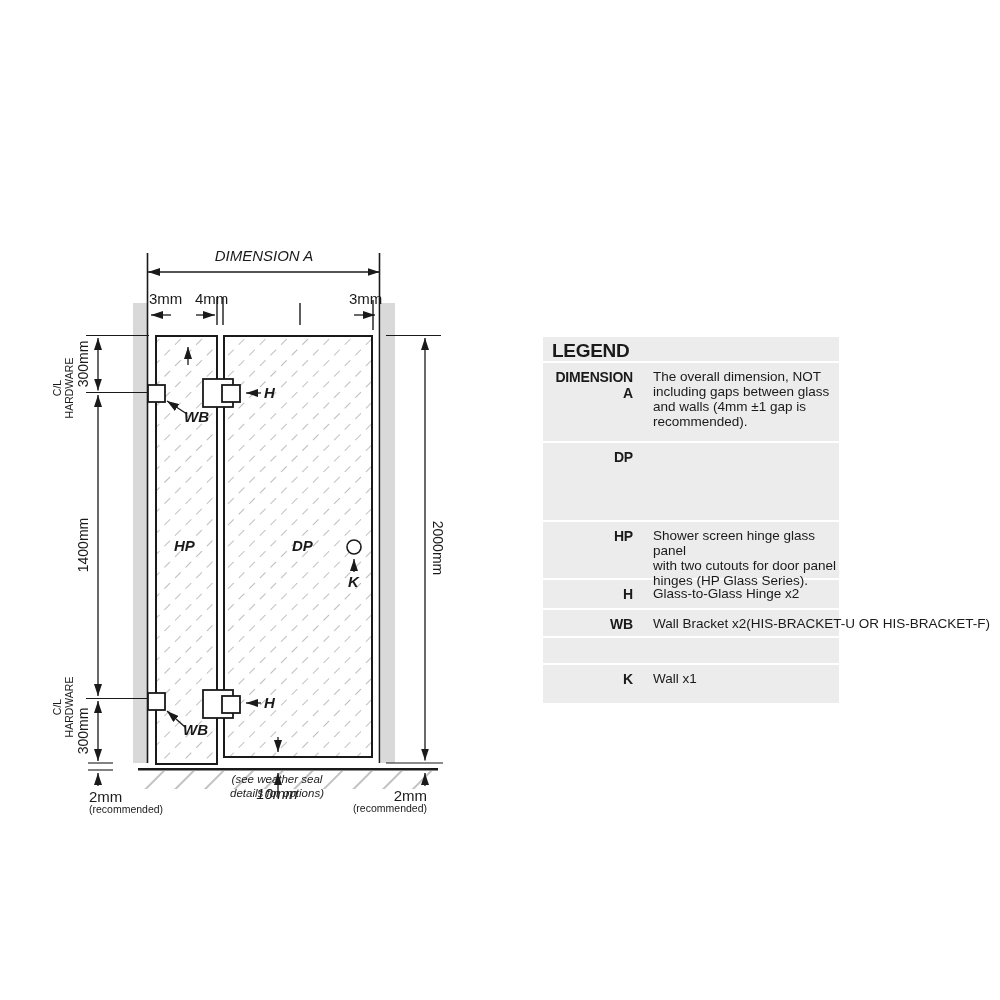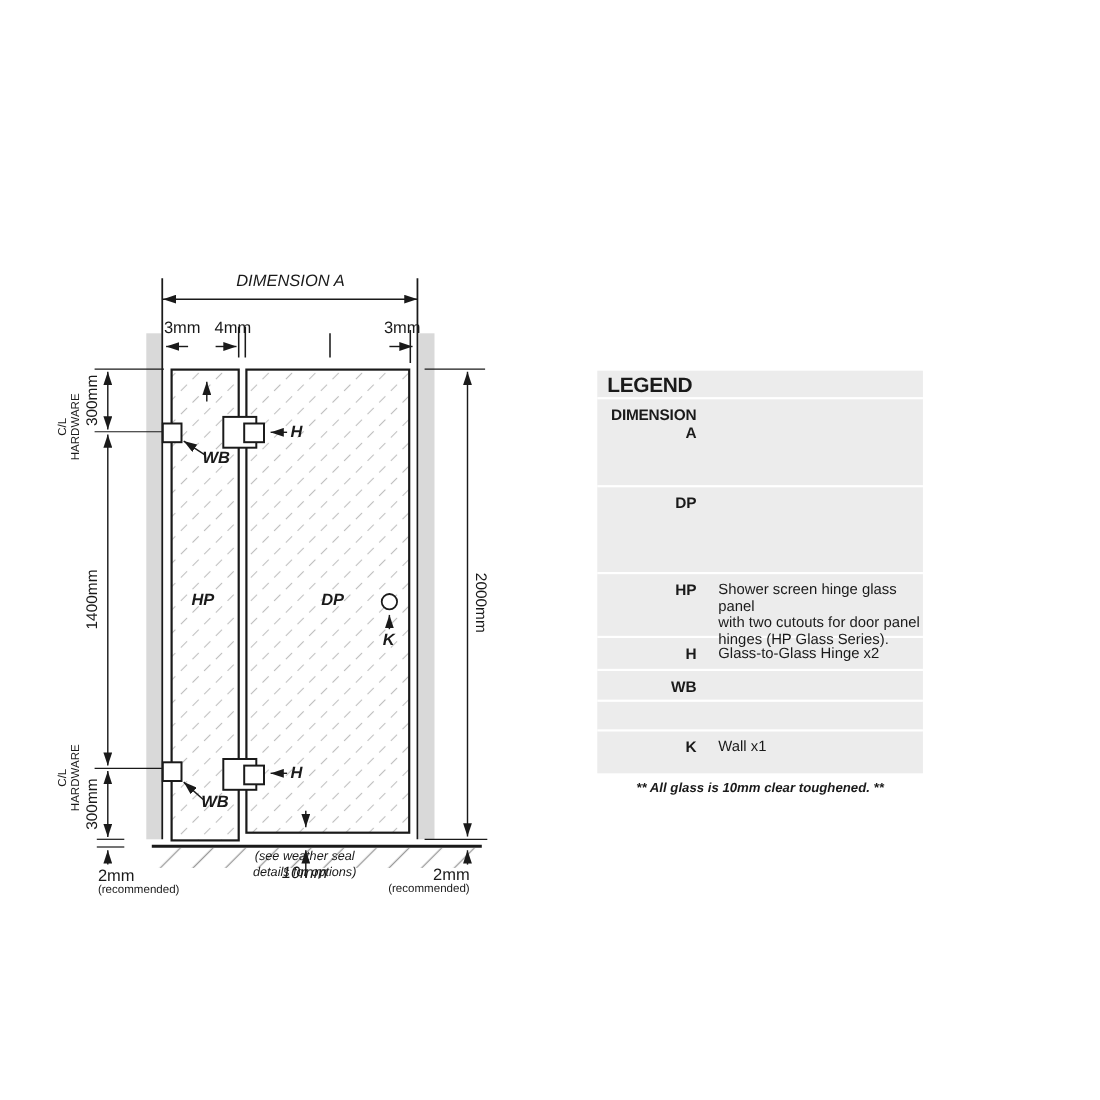--- a/index.html
+++ b/index.html
@@ -139,41 +139,45 @@
   <div class="lbl bi" style="left:348px;top:574px;">K</div>
   <div class="lbl bi" style="left:264px;top:385px;">H</div>
   <div class="lbl bi" style="left:264px;top:695px;">H</div>
   <div class="lbl bi" style="left:184px;top:409px;">WB</div>
   <div class="lbl bi" style="left:183px;top:722px;">WB</div>
 
   <div id="legend">
     <div class="lg-head">LEGEND</div>
     <div class="lg-row r0">
       <div class="lg-term">DIMENSION A</div>
+      <div class="lg-desc">The overall dimension, NOT
+including gaps between glass
+and walls (4mm ±1 gap is
+recommended).</div>
     </div>
     <div class="lg-row r1">
       <div class="lg-term">DP</div>
     </div>
     <div class="lg-row r2">
       <div class="lg-term">HP</div>
       <div class="lg-desc">Shower screen hinge glass panel
 with two cutouts for door panel
 hinges (HP Glass Series).</div>
     </div>
     <div class="lg-row r3">
       <div class="lg-term">H</div>
       <div class="lg-desc">Glass-to-Glass Hinge x2</div>
     </div>
     <div class="lg-row r4">
       <div class="lg-term">WB</div>
+      <div class="lg-desc nowrap">Wall Bracket x2(HIS-BRACKET-U OR HIS-BRACKET-F)</div>
     </div>
     <div class="lg-row r5">
       <div class="lg-term"></div>
       <div class="lg-desc"></div>
     </div>
     <div class="lg-row r6">
       <div class="lg-term">K</div>
       <div class="lg-desc">Wall x1</div>
     </div>
   </div>
-  <div id="footnote">** All glass is 10mm clear toughened. **</div>
 
 </div>
 
 </body></html>

